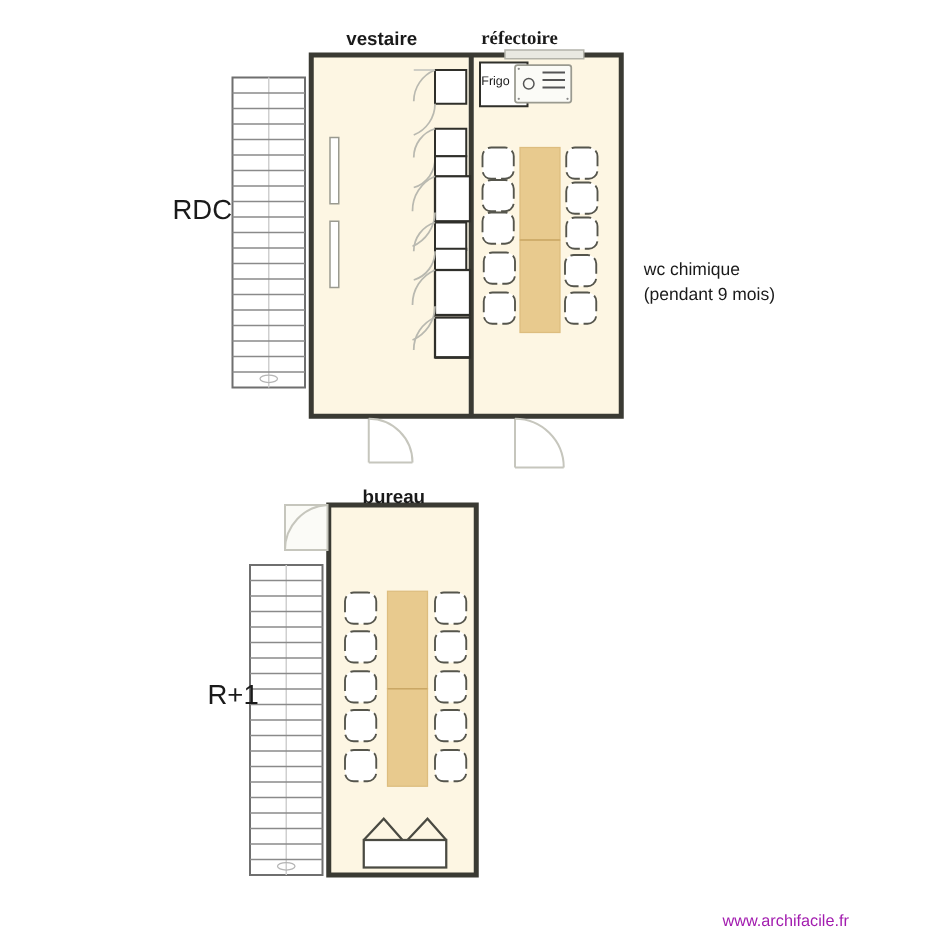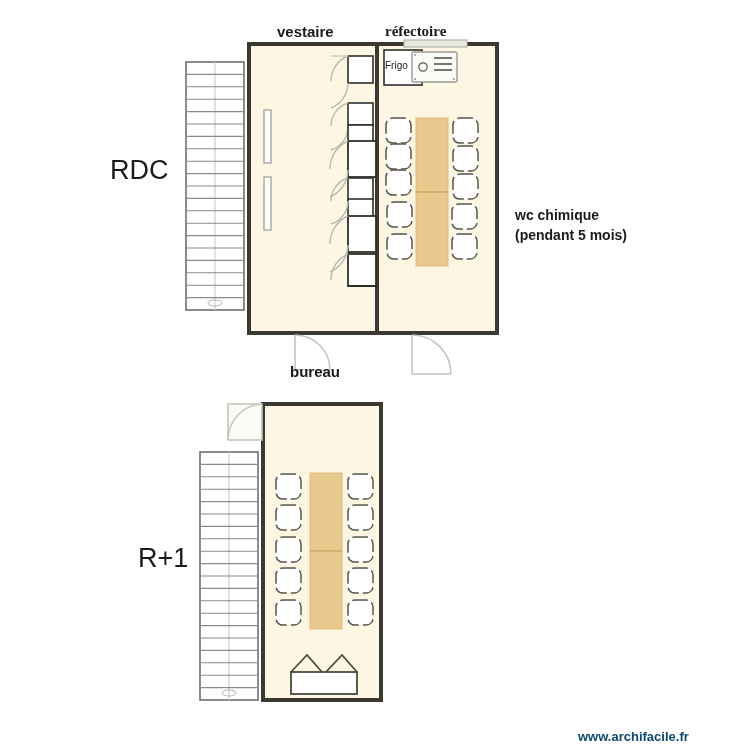--- a/index.html
+++ b/index.html
@@ -6,23 +6,23 @@
   body{
     width:750px;height:750px;
     background:#ffffff;
     font-family:"Liberation Sans", sans-serif;
     position:relative;
     overflow:hidden;
   }
   #plan{position:absolute;left:0;top:0;width:750px;height:750px;}
   .txt{position:absolute;white-space:pre;color:#1a1a1a;}
   .lbl-room{font-size:15px;font-weight:bold;}
-  .lbl-floor{font-size:27px;}
-  .lbl-note{font-size:14px;line-height:19px;font-weight:bold;}
-  .lbl-site{font-size:13px;color:#0c4a6e;font-weight:bold;}
+  .lbl-floor{font-size:22px;margin-left:28px;}
+  .lbl-note{font-size:14px;line-height:19px;}
+  .lbl-site{font-size:13px;color:#a21caf;}
   .lbl-frigo{font-size:10px;text-align:right;}
 </style>
 </head>
 <body>
 
 <svg id="plan" viewBox="0 0 750 750" xmlns="http://www.w3.org/2000/svg">
 
   <g>
 
     <g>
@@ -258,21 +258,21 @@
   </g>
 </svg>
 
 <div class="txt lbl-room" style="left:277px;top:23px;">vestaire</div>
 
 <div class="txt lbl-room" style="left:385px;top:23px;font-family:Liberation Serif, serif;">réfectoire</div>
 
 <div class="txt lbl-floor" style="left:110px;top:155px;">RDC</div>
 
 <div class="txt lbl-note" style="left:515px;top:206px;">wc chimique</div>
-<div class="txt lbl-note" style="left:515px;top:226px;">(pendant 5 mois)</div>
+<div class="txt lbl-note" style="left:515px;top:226px;">(pendant 9 mois)</div>
 
 <div class="txt lbl-frigo" style="left:385px;top:60px;">Frigo</div>
 
-<div class="txt lbl-room" style="left:290px;top:363px;text-align:center;">bureau</div>
+<div class="txt lbl-room" style="left:290px;top:389px;text-align:center;">bureau</div>
 
 <div class="txt lbl-floor" style="left:138px;top:543px;">R+1</div>
 
 <div class="txt lbl-site" style="left:578px;top:729px;">www.archifacile.fr</div>
 
 </body></html>

